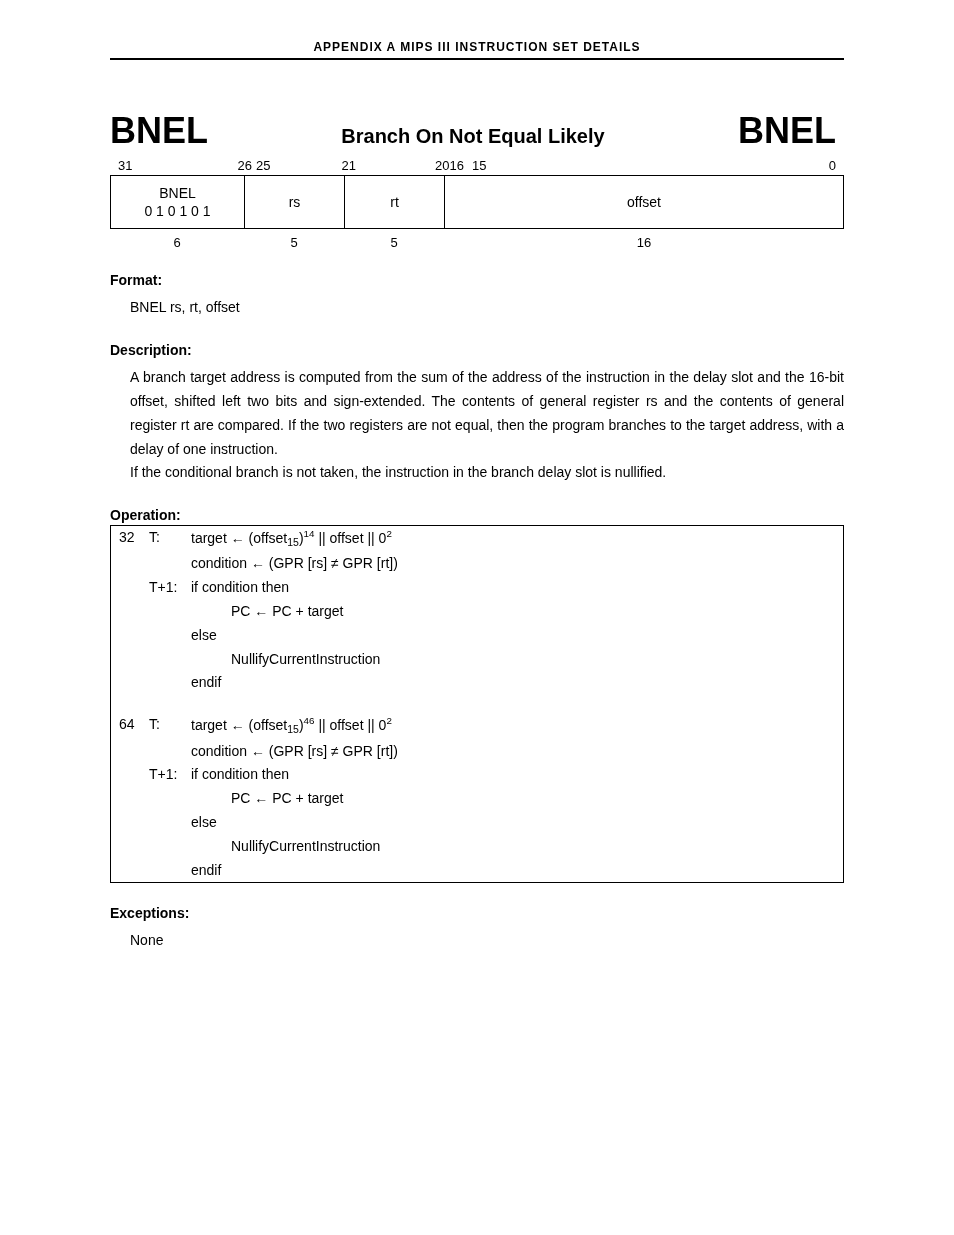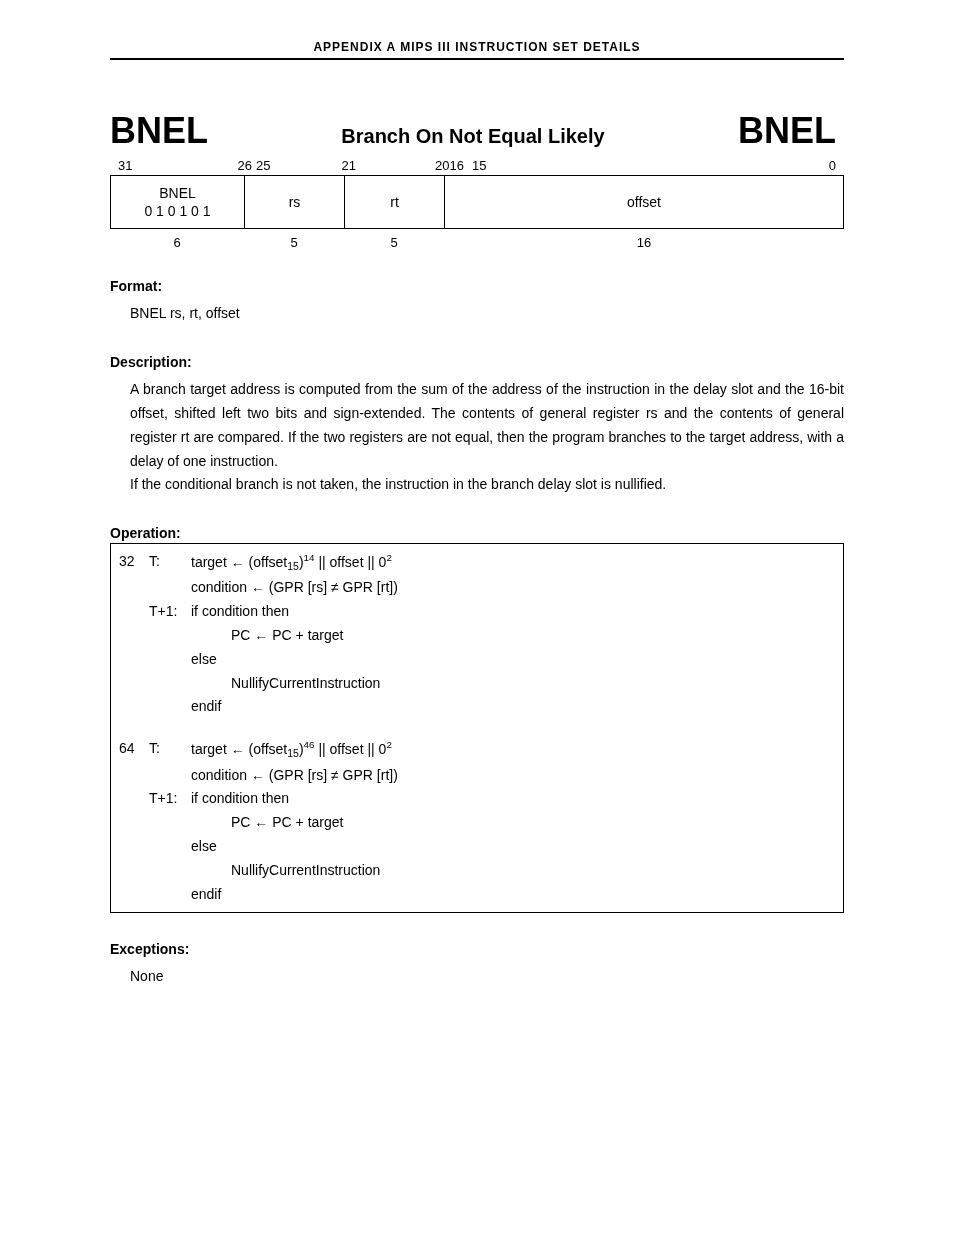--- a/index.html
+++ b/index.html
@@ -72,37 +72,37 @@
     font-size: 13px;
     padding-top: 6px;
   }
   .widths-row .c1 { flex: 0 0 134px; }
   .widths-row .c2 { flex: 0 0 100px; }
   .widths-row .c3 { flex: 0 0 100px; }
   .widths-row .c4 { flex: 1 1 auto; }
   .section-heading {
     font-weight: bold;
     font-size: 14px;
-    margin-top: 28px;
+    margin-top: 22px;
     margin-bottom: 8px;
   }
   .section-body {
     padding-left: 20px;
     font-size: 14px;
     line-height: 1.7;
   }
   .desc-body {
     padding-left: 20px;
     font-size: 14px;
     line-height: 1.7;
     text-align: justify;
   }
   .op-box {
     border: 1px solid #000;
-    padding: 6px 8px;
+    padding: 0 8px;
     font-size: 14px;
     line-height: 1.7;
   }
   .op-row { display:flex; }
   .op-mode { flex: 0 0 30px; }
   .op-time { flex: 0 0 42px; }
   .op-text { flex: 1 1 auto; }
   .ind1 { padding-left: 40px; }
   .footer {
     position: absolute;

